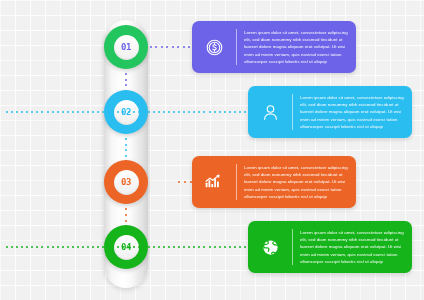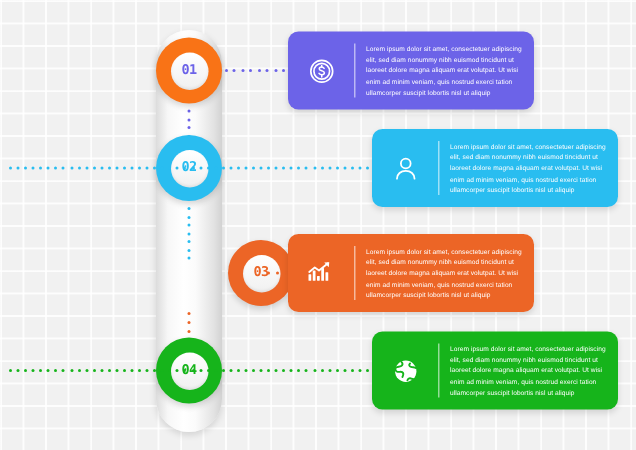--- a/index.html
+++ b/index.html
@@ -184,31 +184,31 @@
     </div>
   <div class="spine-dots" style="top:208px;height:32px;">
       <i style="background: rgb(236, 101, 38);"></i>
       <i style="background: rgb(236, 101, 38);"></i>
       <i style="background: rgb(236, 101, 38);"></i>
       <i style="background: rgb(236, 101, 38);"></i>
       <i style="background: rgb(236, 101, 38);"></i>
       <i style="background: rgb(236, 101, 38);"></i>
     </div>
 
-  <div class="step-node" style="top: 25px; background: #f97316;">
+  <div class="step-node" style="top: 25px; background: #22c55e;">
     <div class="step-inner">
       <span class="step-num" style="color: rgb(108, 99, 232);">01</span>
     </div>
   </div>
   <div class="step-node" style="top: 90px; background: rgb(41, 189, 240);">
     <div class="step-inner">
       <span class="step-num" style="color: rgb(41, 189, 240);">02</span>
     </div>
   </div>
-  <div class="step-node" style="top: 160px; background: rgb(236, 101, 38); margin-left: 48px;">
+  <div class="step-node" style="top: 160px; background: rgb(236, 101, 38);">
     <div class="step-inner">
       <span class="step-num" style="color: rgb(236, 101, 38);">03</span>
     </div>
   </div>
   <div class="step-node" style="top: 225px; background: rgb(22, 180, 27);">
     <div class="step-inner">
       <span class="step-num" style="color: rgb(22, 180, 27);">04</span>
     </div>
   </div>
 

